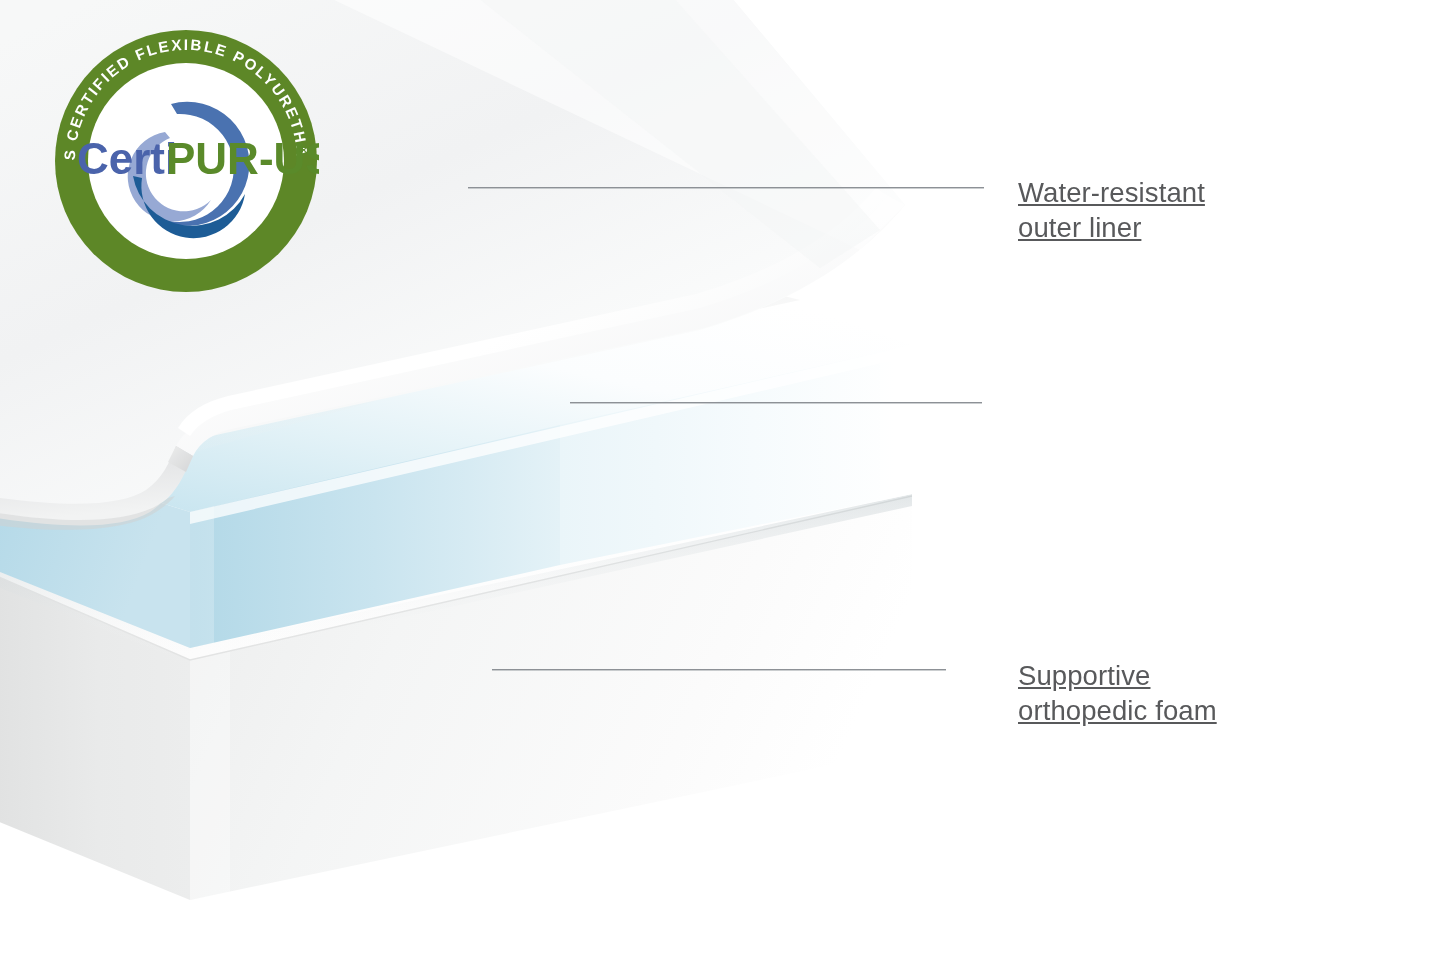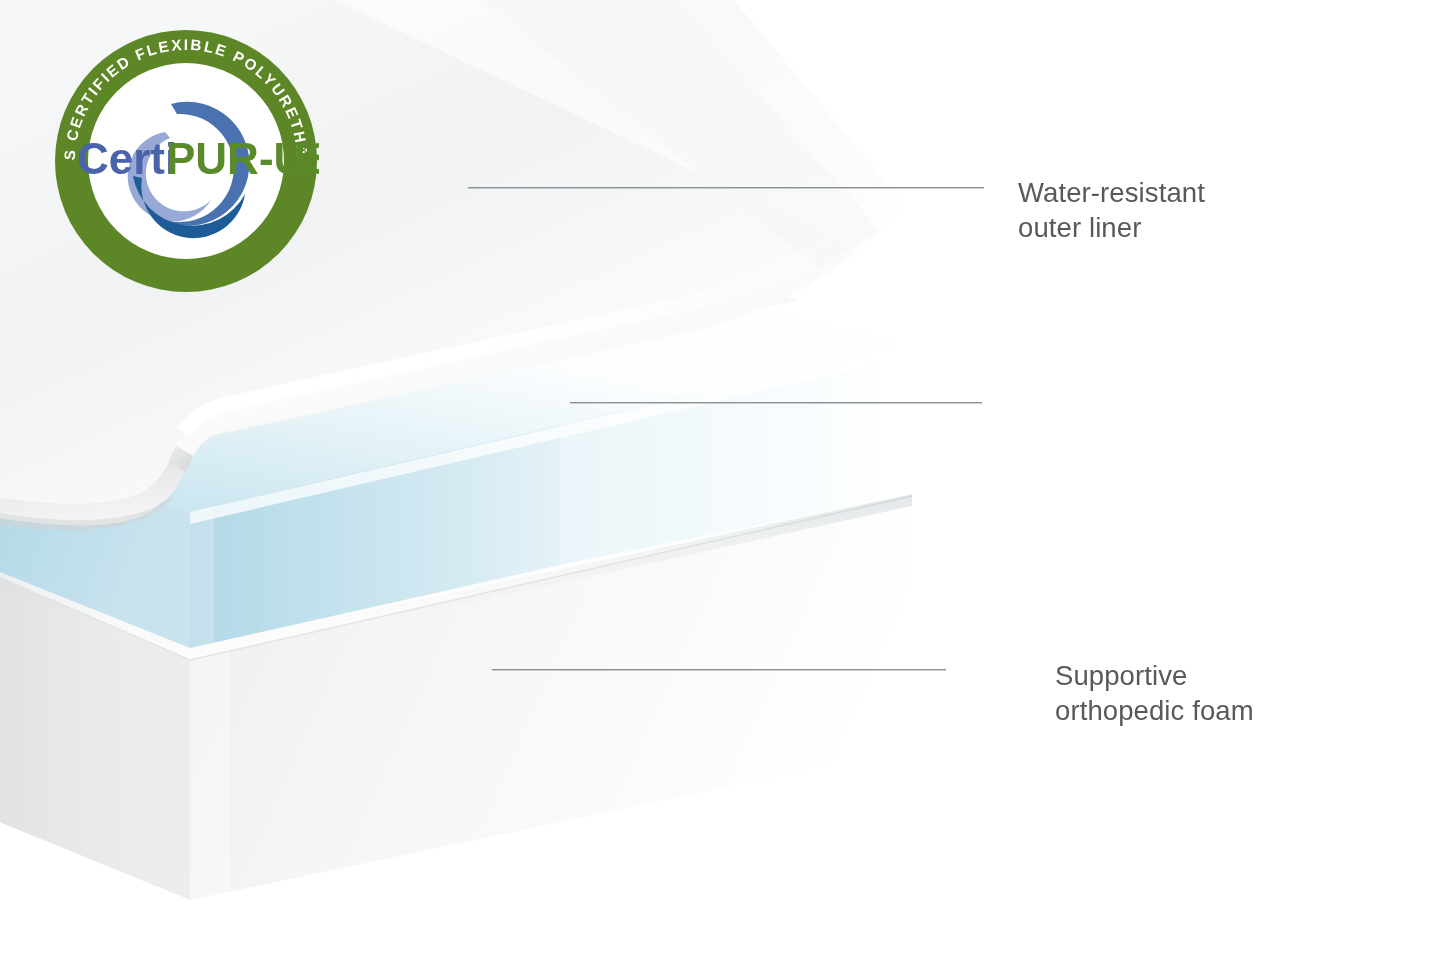--- a/index.html
+++ b/index.html
@@ -17,24 +17,24 @@
   .leader { position:absolute; height:2px; }
   .leader i { display:block; width:100%; height:1px; background:#8d9196; }
   .leader i.sh { background:rgba(160,165,170,.55); }
 
   #leader-1 { left:468px; top:187px; width:516px; }
   #leader-2 { left:570px; top:402px; width:412px; }
   #leader-3 { left:492px; top:669px; width:454px; }
 
   
   .callout { position:absolute; color:#58595b; font-size:27.5px; line-height:35px;
-             font-weight:400; letter-spacing:.1px; white-space:pre-line; }
+             font-weight:400; letter-spacing:.1px; white-space:pre-line;text-decoration:underline; }
   #label-1 { left:1018px; top:175px; }
   #label-2 { left:1018px; top:391px; }
-  #label-3 { left:1018px; top:658px;margin-left:37px; }
+  #label-3 { left:1018px; top:658px; }
 
   
   #badge { position:absolute; left:53px; top:28px; width:266px; height:266px; }
   #badge svg { display:block; width:266px; height:266px; }
 </style>
 </head>
 <body>
 
 <div id="stage">
 

